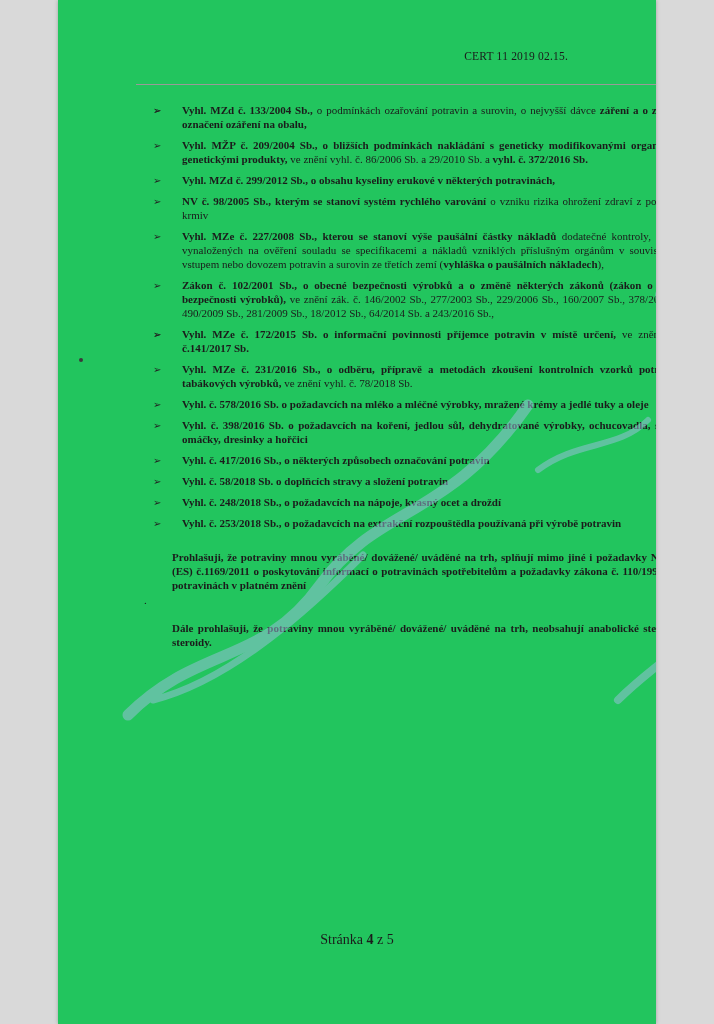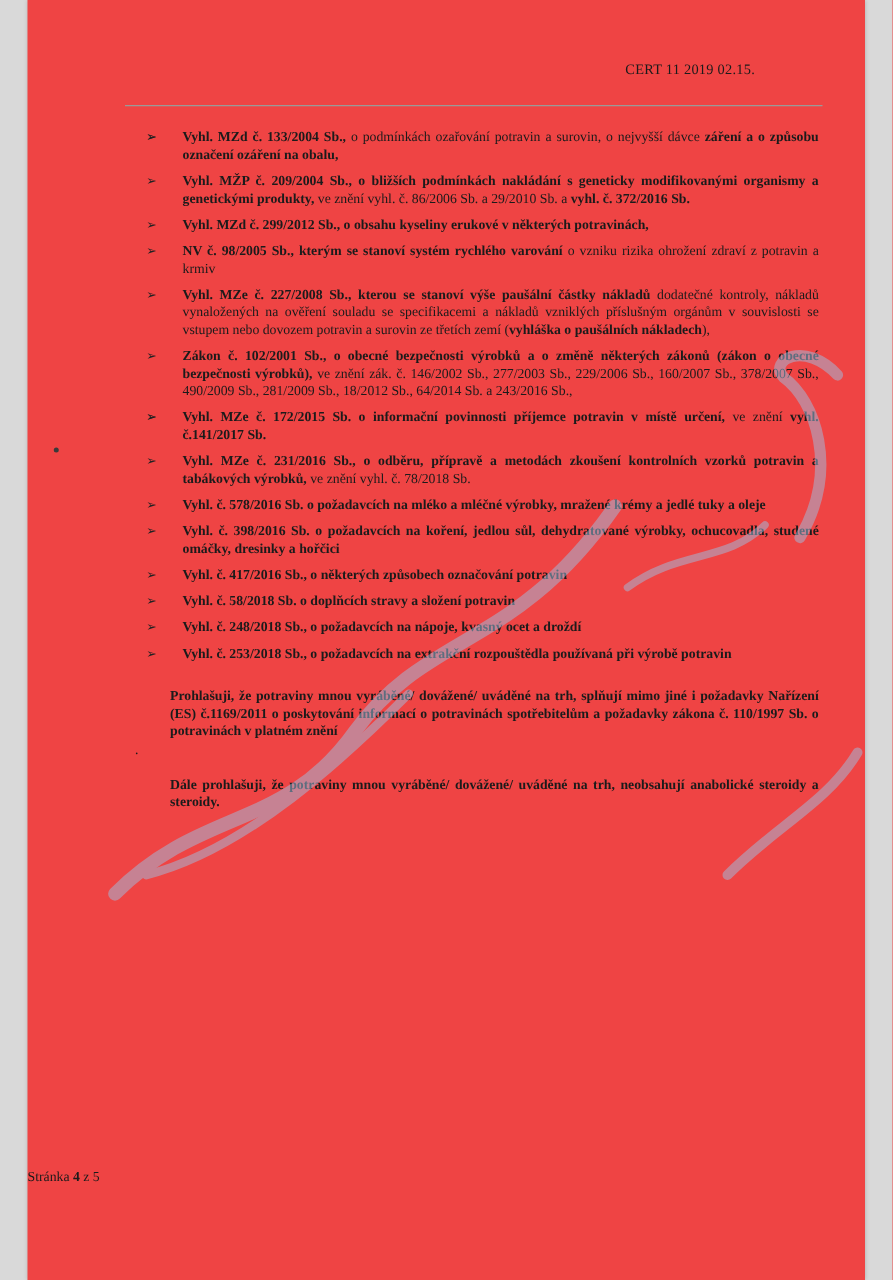--- a/index.html
+++ b/index.html
@@ -1,19 +1,19 @@
 <!DOCTYPE html>
 <html><head>
 <meta charset="utf-8">
 <style>
   html,body{margin:0;padding:0;}
   body{background:#d9d9d9;font-family:"Liberation Serif",serif;}
   .page{
-    position:relative;width:670px;height:1024px;margin:0 auto;
-    background:#ef4444;color:#1b1b1b;overflow:hidden;
+    position:relative;width:598px;height:1024px;margin:0 auto;
+    background:#22c55e;color:#1b1b1b;overflow:hidden;
     box-shadow:0 0 4px rgba(0,0,0,.25);
   }
   .header-code{
     position:absolute;top:50px;right:88px;
     font-size:11.5px;letter-spacing:.2px;
   }
   .top-rule{
     position:absolute;top:84px;left:78px;width:558px;height:0;
     border-top:1.2px solid #9a9a98;
   }
@@ -27,21 +27,21 @@
     position:absolute;left:9px;top:1px;font-size:10px;line-height:13px;color:#222;
   }
   .b{font-weight:bold;}
   .para{
     font-size:11px;line-height:14px;text-align:justify;margin:14px 0 0 0;
   }
   .para.bold{font-weight:bold;margin-left:28px;}
   .dot-line{font-size:11px;line-height:13px;margin:2px 0 0 0;}
   .footer{
     position:absolute;bottom:76px;left:0;width:100%;
-    font-size:11px;
+    text-align:center;font-size:14px;
   }
   .scan-dot{
     position:absolute;left:21px;top:358px;width:4px;height:4px;border-radius:50%;
     background:#3a3a3a;
   }
   .watermark{
     position:absolute;inset:0;pointer-events:none;z-index:6;opacity:.5;
   }
   .content,.header-code,.footer{z-index:2;}
 </style>

